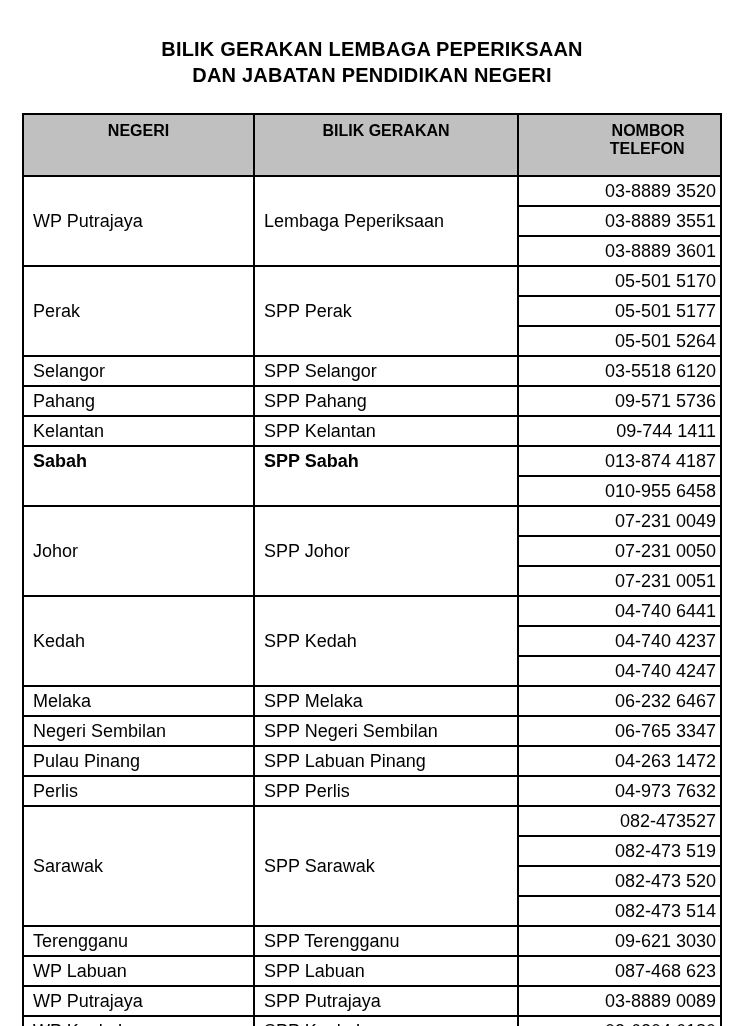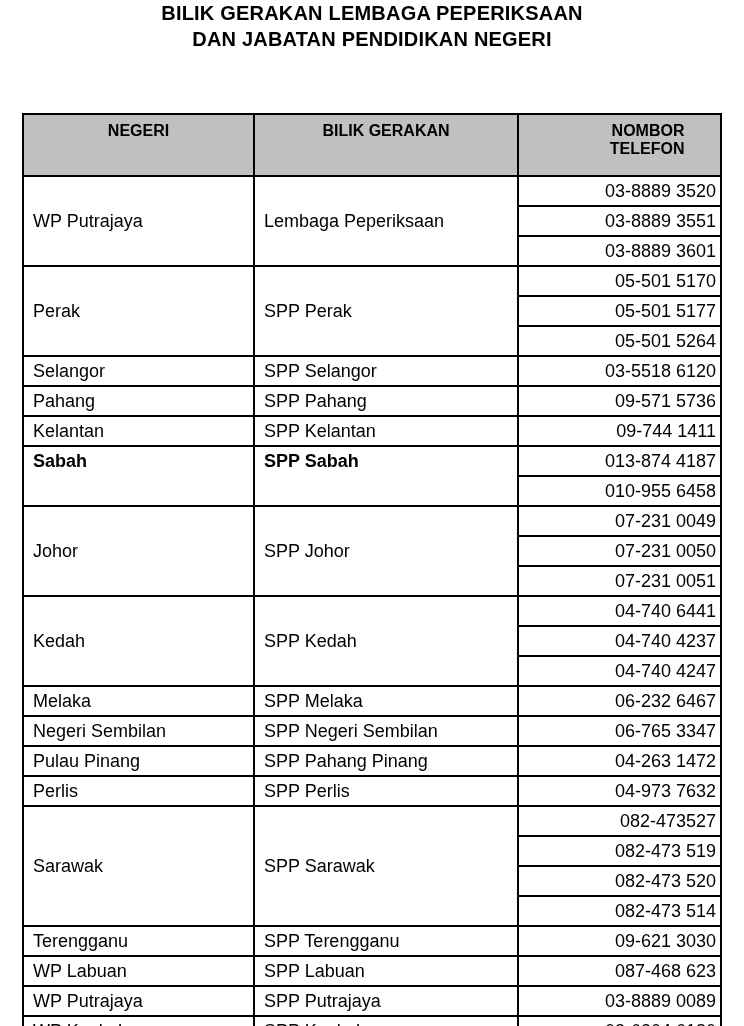--- a/index.html
+++ b/index.html
@@ -6,20 +6,21 @@
   .page{
     position:relative;
     width:744px;height:1026px;
     background:#ffffff;
     color:#000;
     font-family:"Liberation Sans", sans-serif;
     overflow:hidden;
   }
   .doc-title{
     margin:0;
+    padding-top:36px;
     text-align:center;
     font-size:20px;
     line-height:26px;
     font-weight:bold;
     letter-spacing:0.2px;
   }
   table.directory{
     position:absolute;
     left:22px;
     top:113px;
@@ -163,21 +164,21 @@
           <td class="name" rowspan="1">SPP Melaka</td>
           <td class="tel">06-232 6467</td>
         </tr>
         <tr>
           <td class="name" rowspan="1">Negeri Sembilan</td>
           <td class="name" rowspan="1">SPP Negeri Sembilan</td>
           <td class="tel">06-765 3347</td>
         </tr>
         <tr>
           <td class="name" rowspan="1">Pulau Pinang</td>
-          <td class="name" rowspan="1">SPP Pahang Pinang</td>
+          <td class="name" rowspan="1">SPP Labuan Pinang</td>
           <td class="tel">04-263 1472</td>
         </tr>
         <tr>
           <td class="name" rowspan="1">Perlis</td>
           <td class="name" rowspan="1">SPP Perlis</td>
           <td class="tel">04-973 7632</td>
         </tr>
         <tr>
           <td class="name" rowspan="4">Sarawak</td>
           <td class="name" rowspan="4">SPP Sarawak</td>

